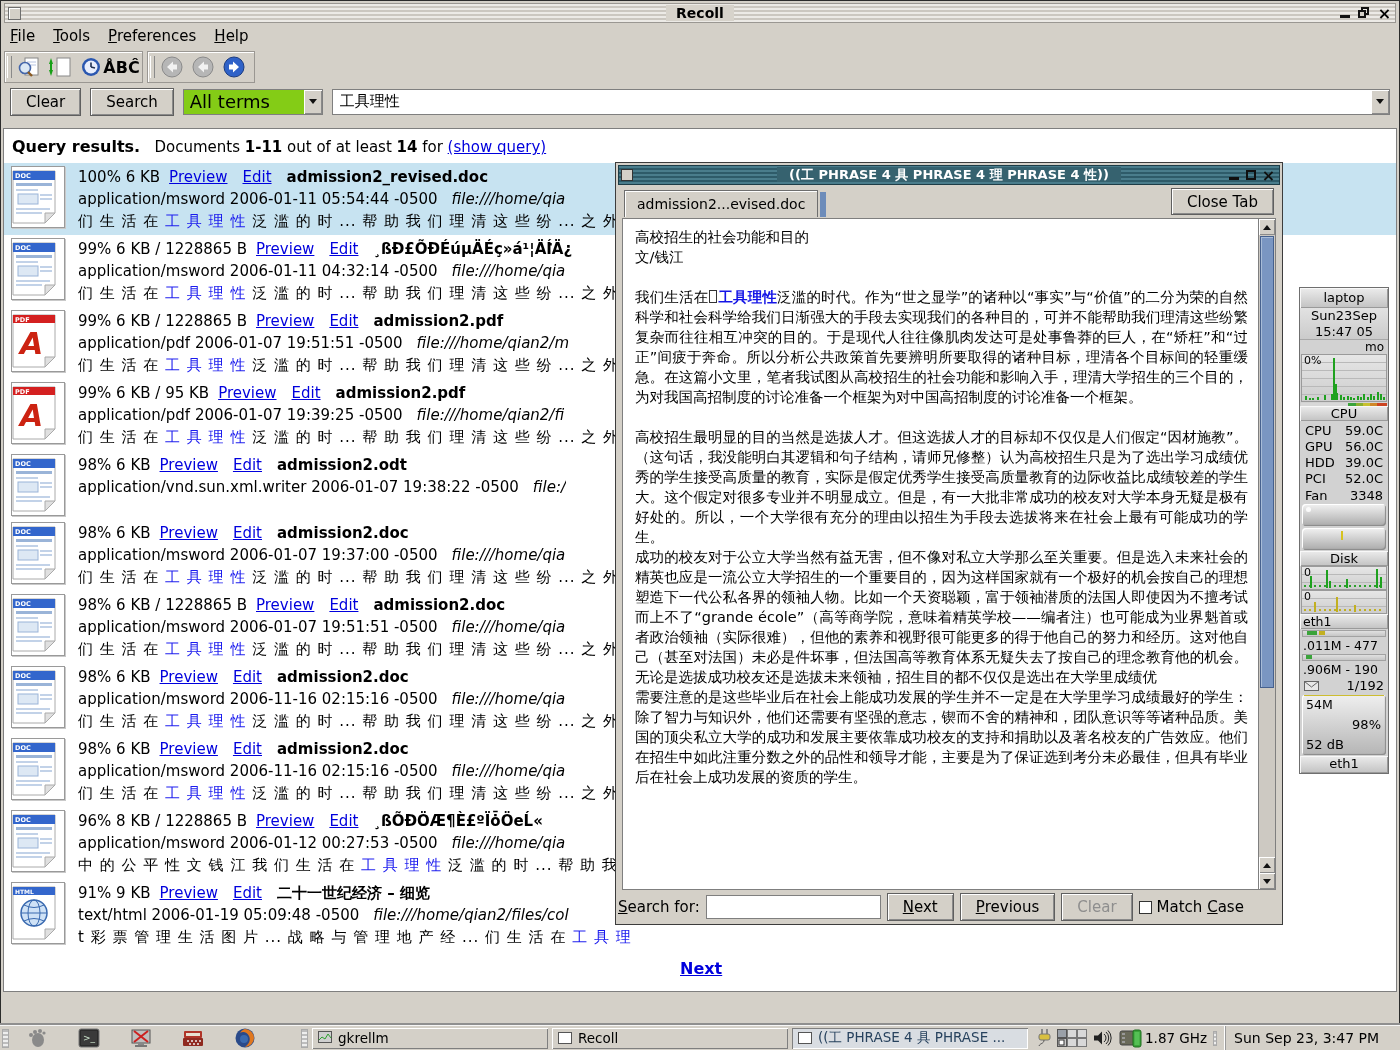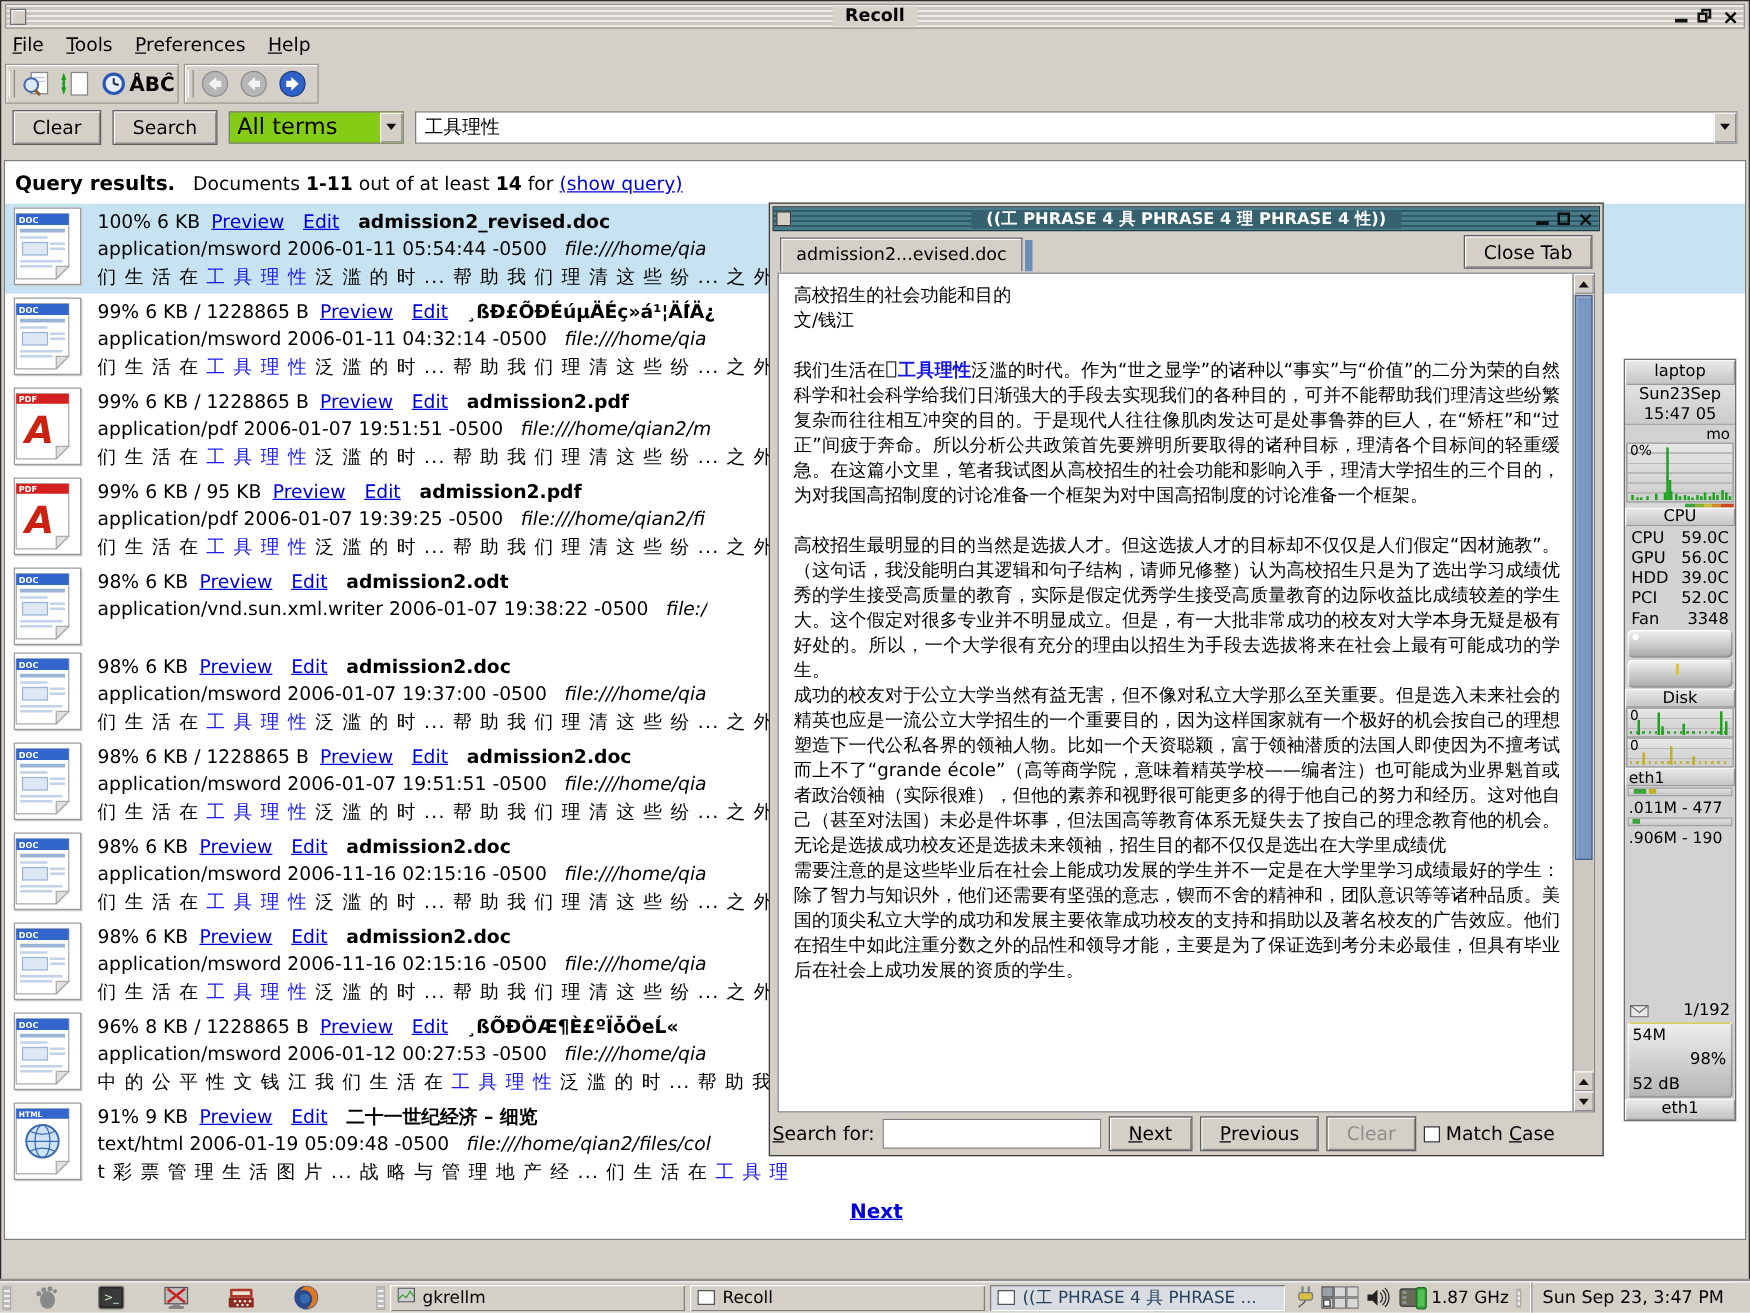--- a/index.html
+++ b/index.html
@@ -87,21 +87,21 @@
   .sbtn { position:absolute; left:0; width:16px; height:16px; background:#d4d0c8; box-shadow:inset 1px 1px 0 #fff, inset -1px -1px 0 #8a8a8a; display:flex; align-items:center; justify-content:center; }
   .tri-up { width:0; height:0; border-left:4px solid transparent; border-right:4px solid transparent; border-bottom:5px solid #111; }
   .sthumb { position:absolute; left:1px; width:14px; top:17px; height:452px; background:#7a96c2; border:1px solid #46618e; box-shadow:inset 1px 1px 0 #a8bcd8; }
   .psearch { height:34px; display:flex; align-items:center; gap:6px; padding:0 2px; font-size:15px; }
   .psearch .sinput { width:175px; height:24px; background:#fff; border:1px solid #7f7f7f; }
   .btn.disabled { color:#8e8e8e; }
   .chk { width:13px; height:13px; background:#fff; border:1px solid #333; display:inline-block; }
   .mc { display:flex; align-items:center; gap:5px; }
 
   
-  #gkrellm { position:absolute; left:1299px; top:287px; width:90px; height:610px; background:#d2d2d2; border:1px solid #6f6f6f; display:flex; flex-direction:column; font-size:13px; z-index:6; overflow:hidden; }
+  #gkrellm { position:absolute; left:1299px; top:287px; width:90px; height:487px; background:#d2d2d2; border:1px solid #6f6f6f; display:flex; flex-direction:column; font-size:13px; z-index:6; overflow:hidden; }
   .gk-cap { text-align:center; background:linear-gradient(180deg,#ececec,#c2c2c2); box-shadow:inset 1px 1px 0 #f8f8f8, inset -1px -1px 0 #9a9a9a; }
   .gk-host { height:20px; line-height:19px; }
   .gk-clock { height:32px; text-align:center; line-height:16px; background:linear-gradient(180deg,#e2e2e2,#cacaca); box-shadow:inset 0 -1px 0 #a8a8a8; }
   .gk-mo { height:14px; text-align:right; padding-right:4px; font-size:12px; line-height:14px; }
   .gk-chart { position:relative; background:
       repeating-linear-gradient(180deg, rgba(255,255,255,0) 0 7px, #b9b9b9 7px 8px),
       linear-gradient(180deg,#e6e6e6,#cdcdcd);
     border:1px solid #9a9a9a; margin:0 1px; overflow:hidden; }
   .gk-cpu-chart { height:48px; }
   .gk-chart .cl { position:absolute; left:2px; top:0; font-size:11px; line-height:12px; }

